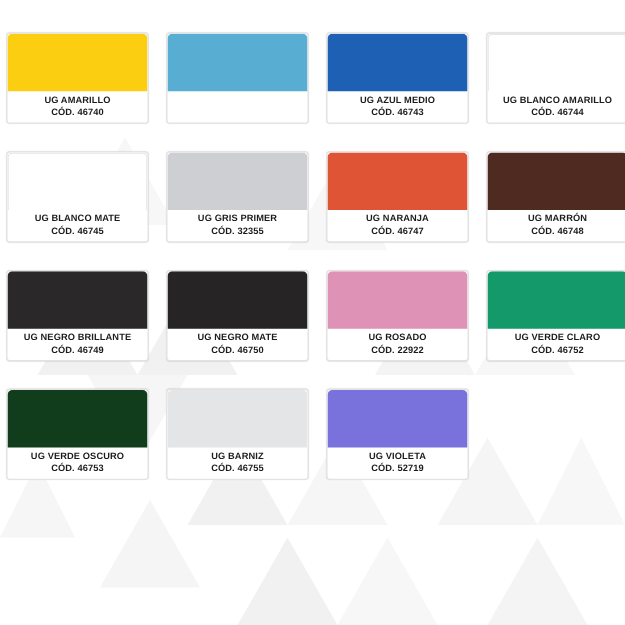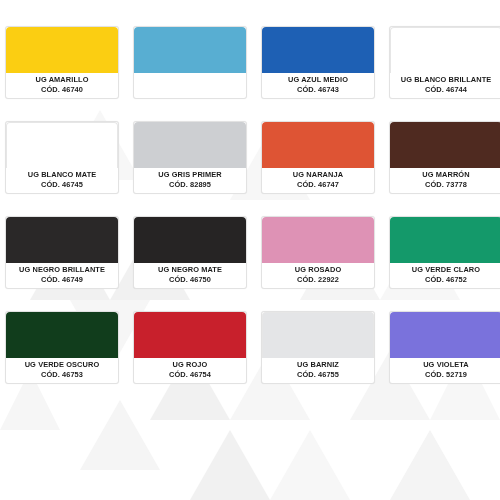--- a/index.html
+++ b/index.html
@@ -131,50 +131,50 @@
     <div class="swatch-card">
       <div class="swatch-chip" style="background: rgb(30, 96, 180);"></div>
       <div class="swatch-label">
         <div class="swatch-name">UG AZUL MEDIO</div>
         <div class="swatch-code">CÓD. 46743</div>
       </div>
     </div>
     <div class="swatch-card">
       <div class="swatch-chip light-chip" style="background: rgb(255, 255, 255);"></div>
       <div class="swatch-label">
-        <div class="swatch-name">UG BLANCO BRILLANTE</div>
+        <div class="swatch-name">UG BLANCO AMARILLO</div>
         <div class="swatch-code">CÓD. 46744</div>
       </div>
     </div>
     <div class="swatch-card">
       <div class="swatch-chip light-chip" style="background: rgb(255, 255, 255);"></div>
       <div class="swatch-label">
         <div class="swatch-name">UG BLANCO MATE</div>
         <div class="swatch-code">CÓD. 46745</div>
       </div>
     </div>
     <div class="swatch-card">
       <div class="swatch-chip" style="background: rgb(205, 207, 210);"></div>
       <div class="swatch-label">
         <div class="swatch-name">UG GRIS PRIMER</div>
-        <div class="swatch-code">CÓD. 82895</div>
+        <div class="swatch-code">CÓD. 32355</div>
       </div>
     </div>
     <div class="swatch-card">
       <div class="swatch-chip" style="background: rgb(222, 84, 52);"></div>
       <div class="swatch-label">
         <div class="swatch-name">UG NARANJA</div>
         <div class="swatch-code">CÓD. 46747</div>
       </div>
     </div>
     <div class="swatch-card">
       <div class="swatch-chip" style="background: rgb(79, 42, 32);"></div>
       <div class="swatch-label">
         <div class="swatch-name">UG MARRÓN</div>
-        <div class="swatch-code">CÓD. 73778</div>
+        <div class="swatch-code">CÓD. 46748</div>
       </div>
     </div>
     <div class="swatch-card">
       <div class="swatch-chip" style="background: rgb(42, 40, 40);"></div>
       <div class="swatch-label">
         <div class="swatch-name">UG NEGRO BRILLANTE</div>
         <div class="swatch-code">CÓD. 46749</div>
       </div>
     </div>
     <div class="swatch-card">
@@ -199,27 +199,20 @@
       </div>
     </div>
     <div class="swatch-card">
       <div class="swatch-chip" style="background: rgb(17, 61, 28);"></div>
       <div class="swatch-label">
         <div class="swatch-name">UG VERDE OSCURO</div>
         <div class="swatch-code">CÓD. 46753</div>
       </div>
     </div>
     <div class="swatch-card">
-      <div class="swatch-chip" style="background: rgb(200, 32, 44);"></div>
-      <div class="swatch-label">
-        <div class="swatch-name">UG ROJO</div>
-        <div class="swatch-code">CÓD. 46754</div>
-      </div>
-    </div>
-    <div class="swatch-card">
       <div class="swatch-chip light-chip" style="background: rgb(228, 229, 231);"></div>
       <div class="swatch-label">
         <div class="swatch-name">UG BARNIZ</div>
         <div class="swatch-code">CÓD. 46755</div>
       </div>
     </div>
     <div class="swatch-card">
       <div class="swatch-chip" style="background: rgb(122, 114, 220);"></div>
       <div class="swatch-label">
         <div class="swatch-name">UG VIOLETA</div>

